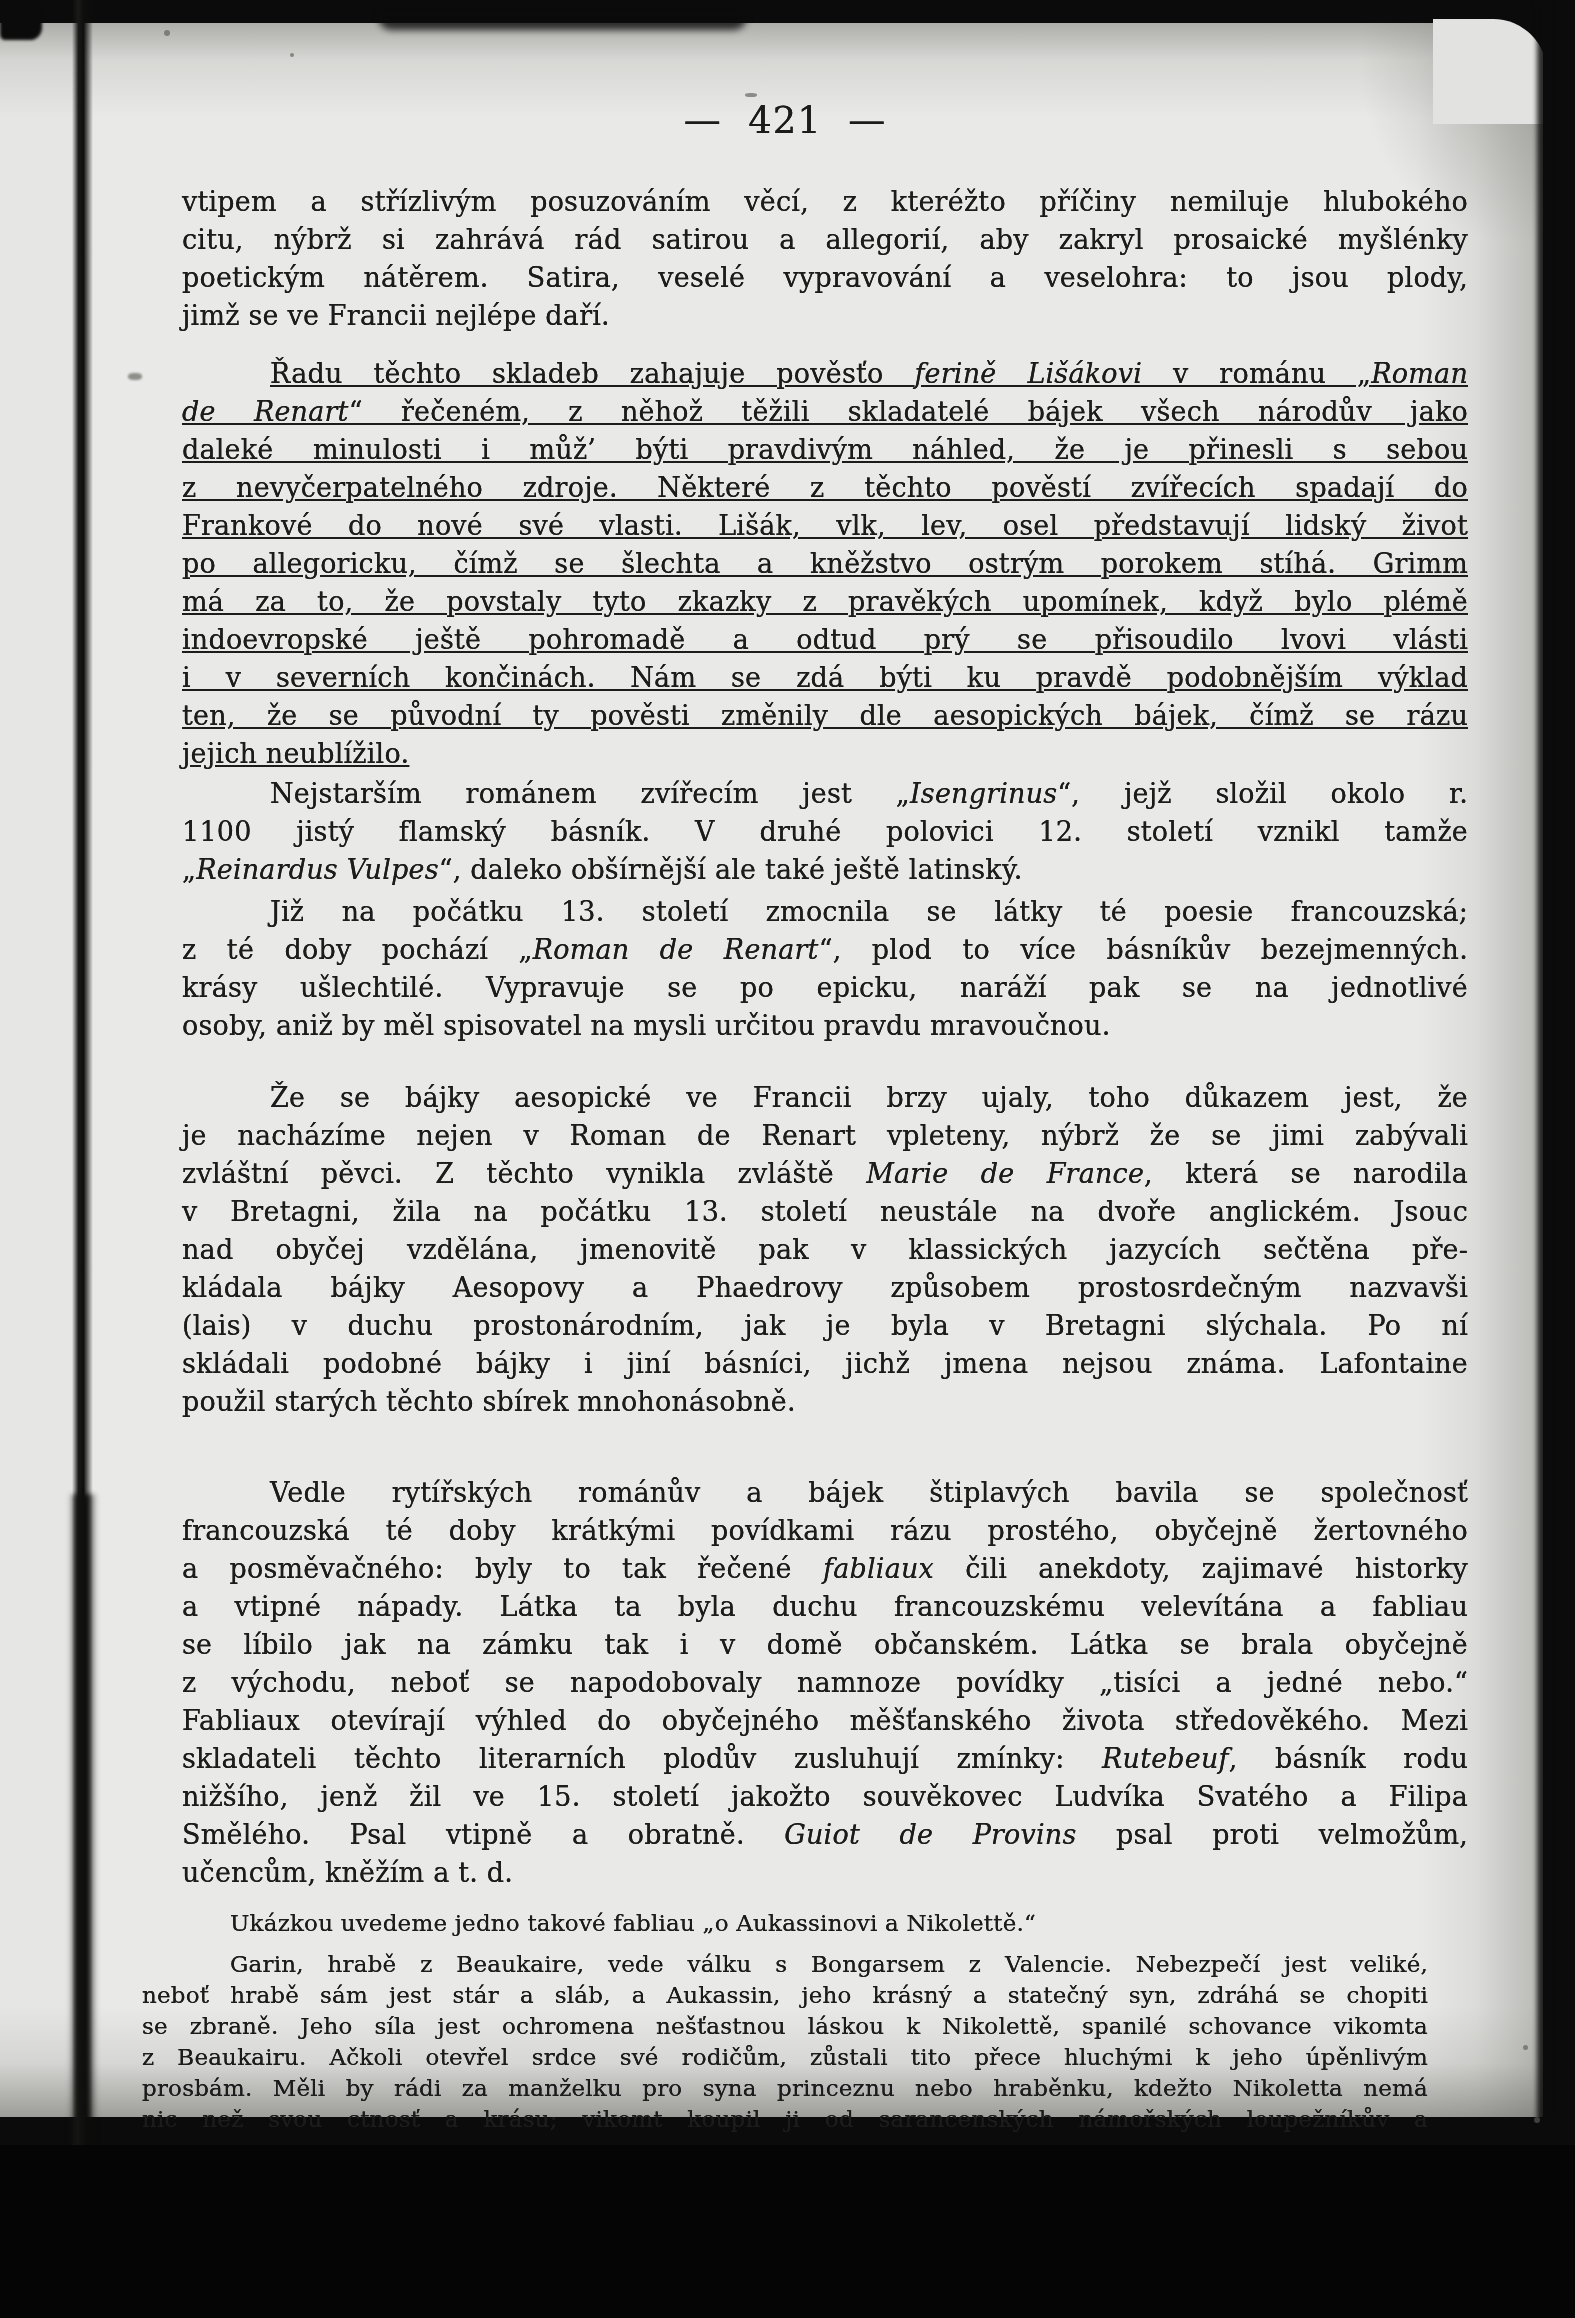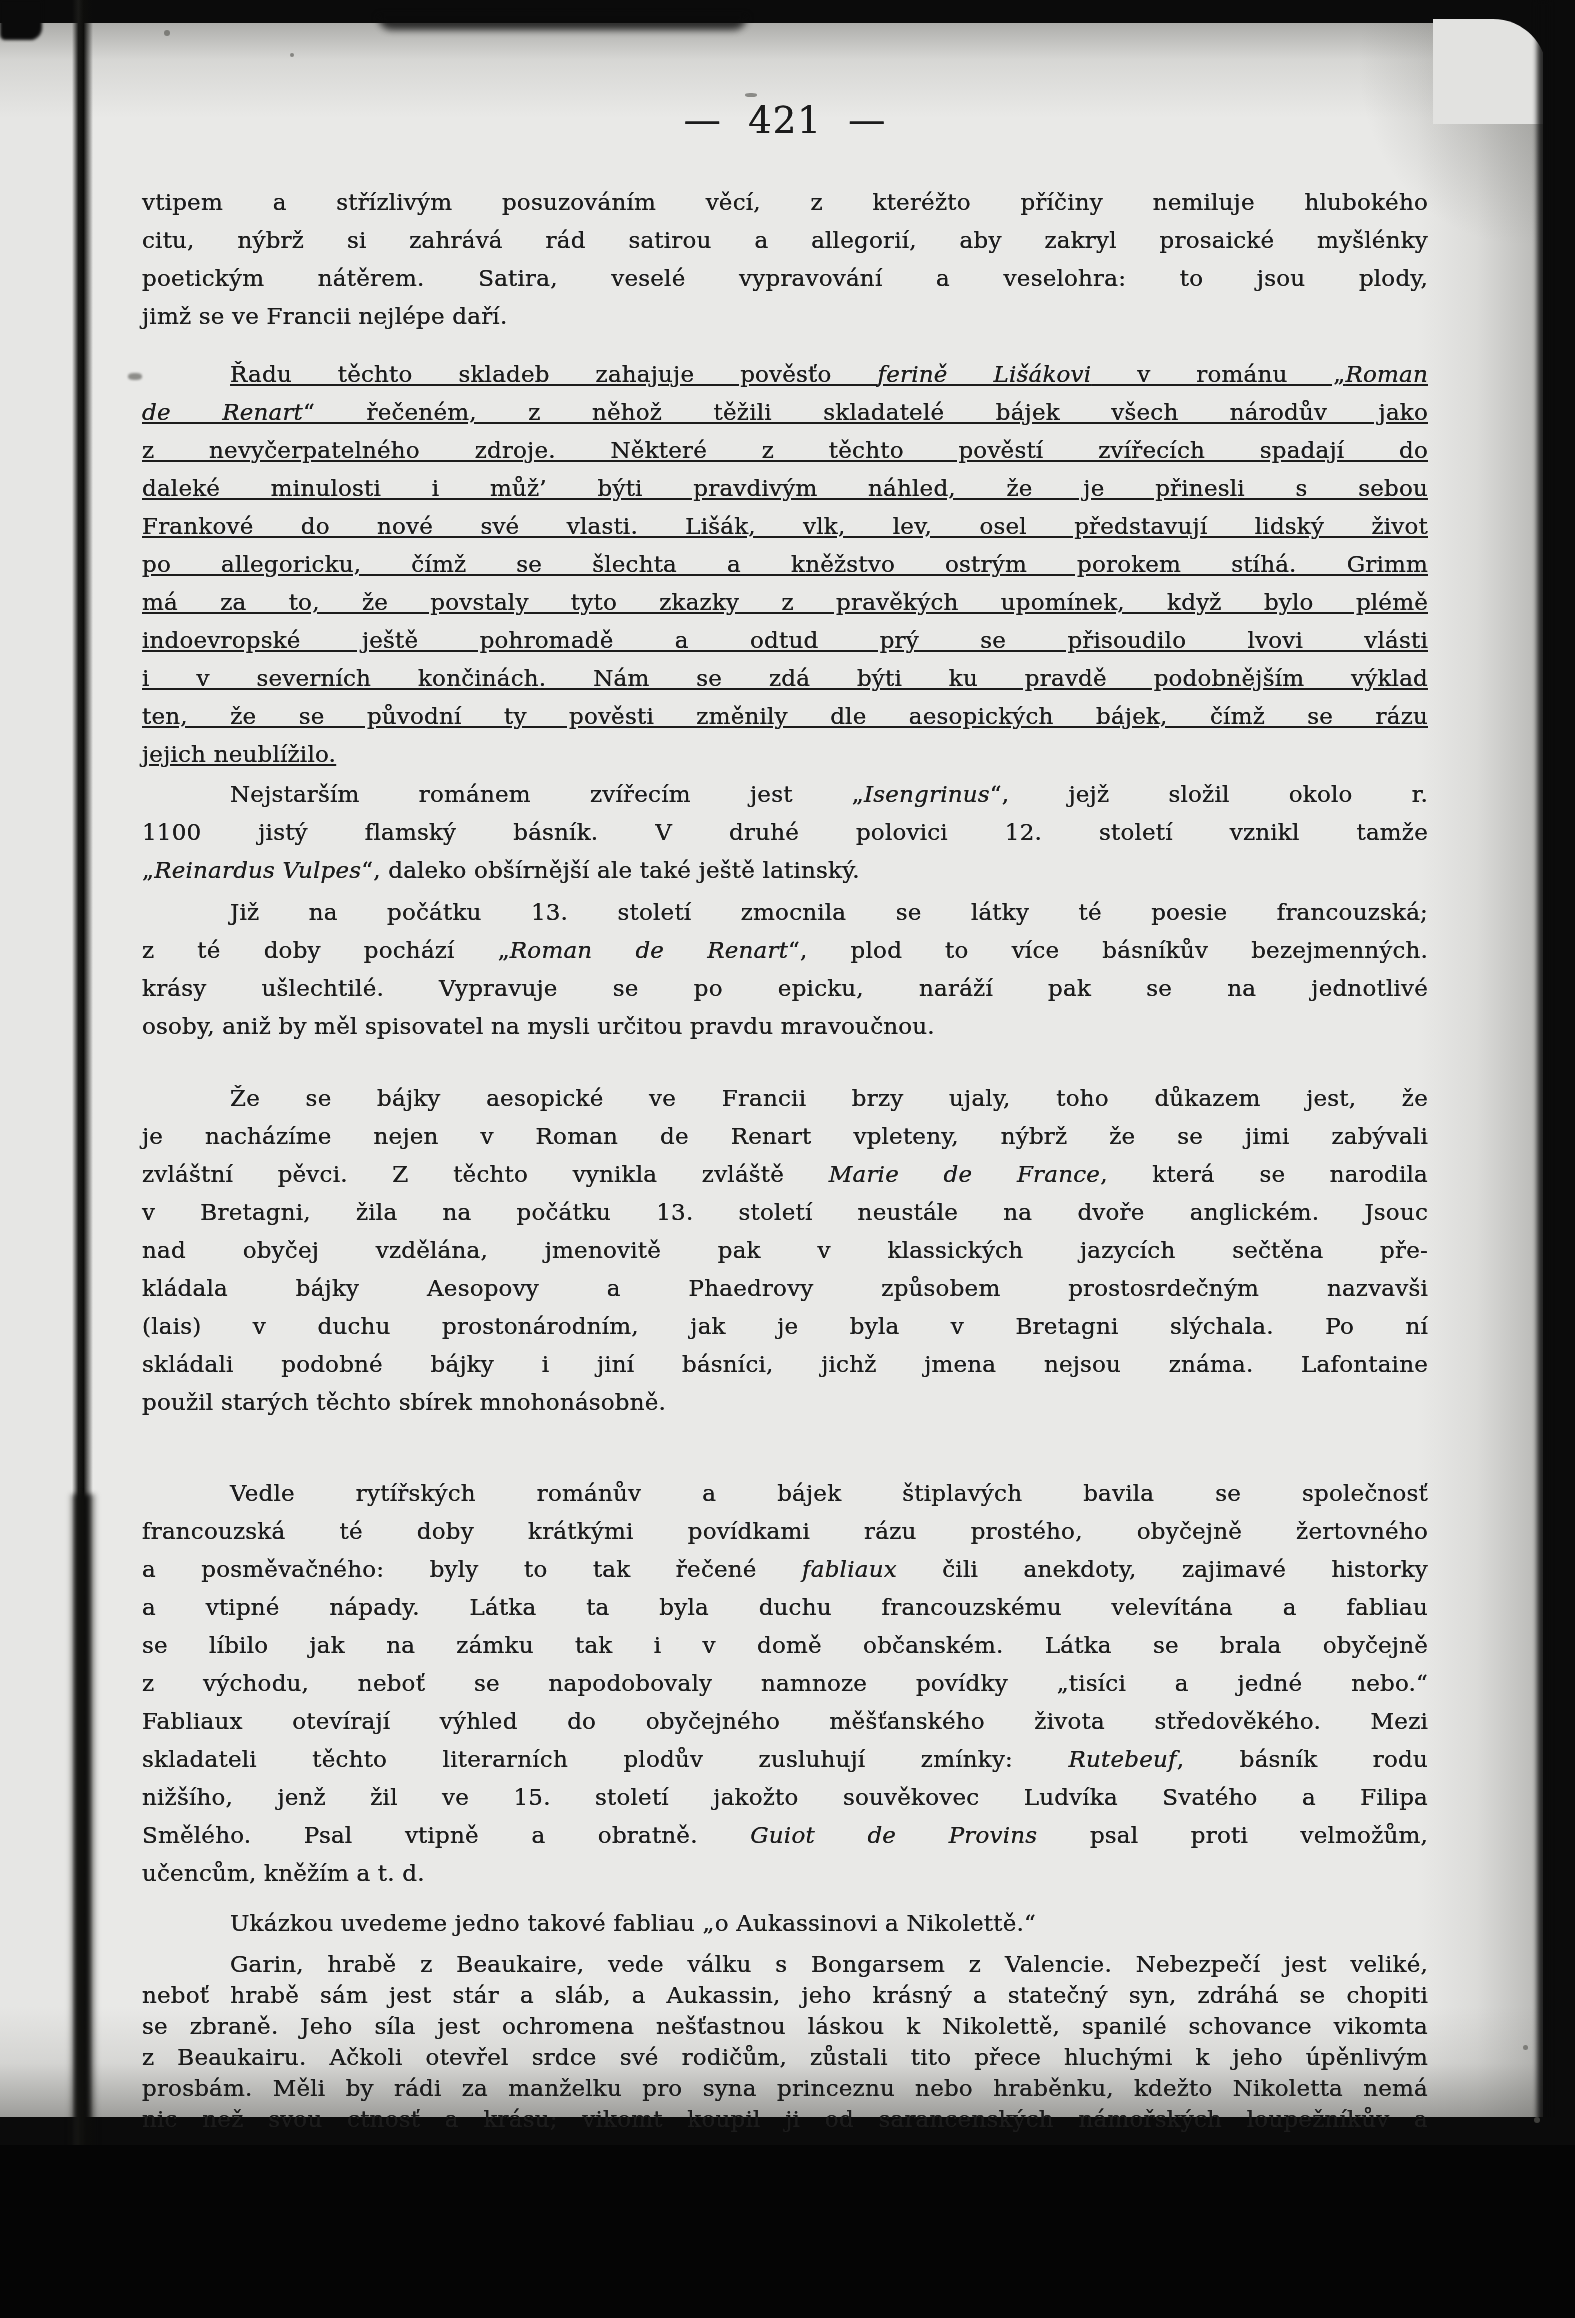--- a/index.html
+++ b/index.html
@@ -42,21 +42,21 @@
     border-radius:50%;filter:blur(0.9px);}
   
   .speck{position:absolute;background:#5c5c58;border-radius:50%;opacity:.65;}
   
   .folio{position:absolute;left:142px;top:100px;width:1286px;text-align:center;
     font-size:37px;line-height:42px;letter-spacing:0.9px;word-spacing:14px;
     color:var(--ink,#1b1b1b);text-shadow:0 0 0.4px currentColor;}
   
   .para{position:absolute;left:142px;width:1286px;color:var(--ink,#1b1b1b);
     text-shadow:0 0 0.5px currentColor;}
-  .para.main{font-size:23px;line-height:38px;letter-spacing:0.2px;}
+  .para.main{font-size:27px;line-height:38px;letter-spacing:0.2px;margin-left:40px;}
   .para.small{font-size:23px;line-height:31px;letter-spacing:0.2px;}
   .line{text-align:justify;text-align-last:justify;}
   .line.no-just{text-align-last:left;}
   .line.indent{text-indent:88px;}
   .it{font-style:italic;}
   [data-pname="p1"]{top:183px;}
   [data-pname="p2"]{top:355px;text-decoration:underline;}
   [data-pname="p3"]{top:775px;}
   [data-pname="p4"]{top:893px;}
   [data-pname="p5"]{top:1079px;}
@@ -106,22 +106,22 @@
   <div id="text-block">
       <div class="para main" data-pname="p1">
         <div class="line"><span>vtipem a střízlivým posuzováním věcí, z kteréžto příčiny nemiluje hlubokého</span></div>
         <div class="line"><span>citu, nýbrž si zahrává rád satirou a allegorií, aby zakryl prosaické myšlénky</span></div>
         <div class="line"><span>poetickým nátěrem. Satira, veselé vypravování a veselohra: to jsou plody,</span></div>
         <div class="line no-just"><span>jimž se ve Francii nejlépe daří.</span></div>
       </div>
       <div class="para main" data-pname="p2">
         <div class="line indent"><span>Řadu těchto skladeb zahajuje pověsťo </span><span class="it">ferině Lišákovi</span><span> v románu „</span><span class="it">Roman</span></div>
         <div class="line"><span class="it">de Renart</span><span>“ řečeném, z něhož těžili skladatelé bájek všech národův jako</span></div>
+        <div class="line"><span>daleké minulosti i můž’ býti pravdivým náhled, že je přinesli s sebou</span></div>
         <div class="line"><span>z nevyčerpatelného zdroje. Některé z těchto pověstí zvířecích spadají do</span></div>
-        <div class="line"><span>daleké minulosti i můž’ býti pravdivým náhled, že je přinesli s sebou</span></div>
         <div class="line"><span>Frankové do nové své vlasti. Lišák, vlk, lev, osel představují lidský život</span></div>
         <div class="line"><span>po allegoricku, čímž se šlechta a kněžstvo ostrým porokem stíhá. Grimm</span></div>
         <div class="line"><span>má za to, že povstaly tyto zkazky z pravěkých upomínek, když bylo plémě</span></div>
         <div class="line"><span>indoevropské ještě pohromadě a odtud prý se přisoudilo lvovi vlásti</span></div>
         <div class="line"><span>i v severních končinách. Nám se zdá býti ku pravdě podobnějším výklad</span></div>
         <div class="line"><span>ten, že se původní ty pověsti změnily dle aesopických bájek, čímž se rázu</span></div>
         <div class="line no-just"><span>jejich neublížilo.</span></div>
       </div>
       <div class="para main" data-pname="p3">
         <div class="line indent"><span>Nejstarším románem zvířecím jest „</span><span class="it">Isengrinus</span><span>“, jejž složil okolo r.</span></div>

